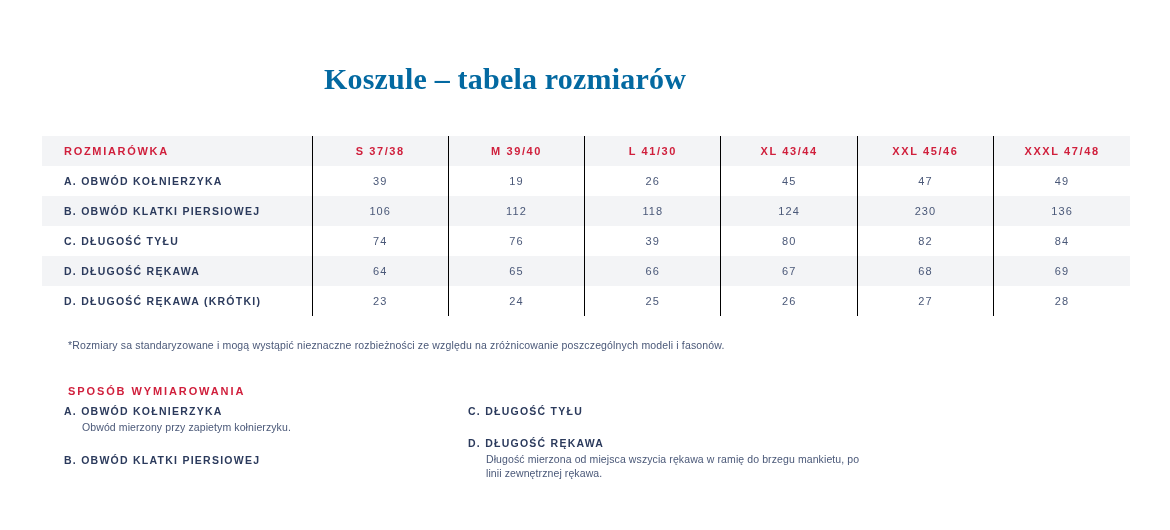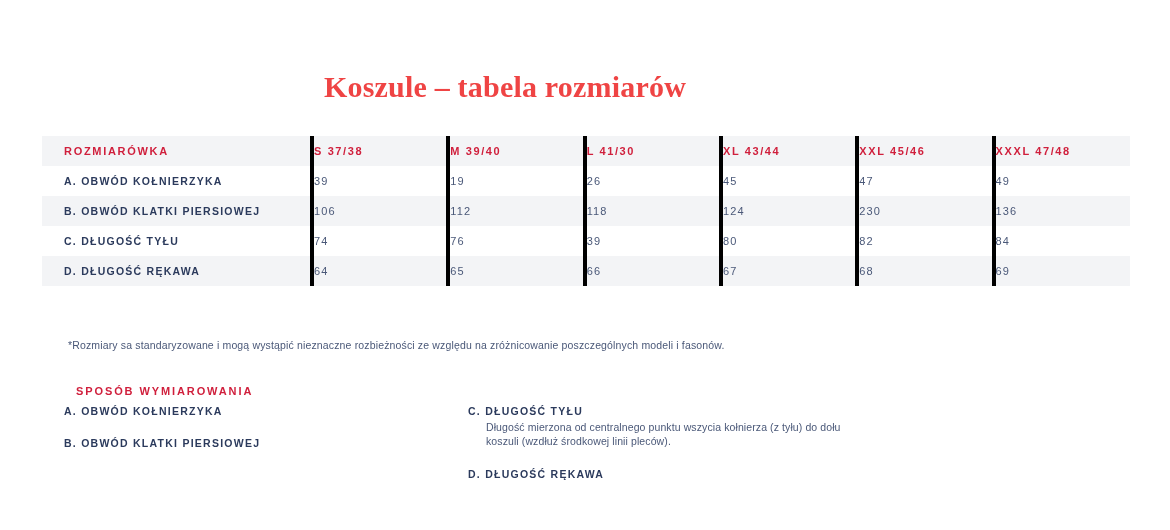--- a/index.html
+++ b/index.html
@@ -13,28 +13,28 @@
     background: #ffffff;
     font-family: "Liberation Sans", sans-serif;
     color: #2b3a5c;
     overflow: hidden;
     position: relative;
   }
 
   
   .page-title {
     position: absolute;
-    top: 50px;
+    top: 42px;
     left: 0;
     width: 1010px;
     text-align: center;
     font-family: "Liberation Serif", serif;
     font-size: 30px;
     font-weight: bold;
-    color: #ef4444;
+    color: #0369a1;
     letter-spacing: 0.2px;
   }
 
   
   .size-table-wrap {
     position: absolute;
     top: 136px;
     left: 42px;
     width: 1088px;
   }
@@ -43,58 +43,58 @@
     border-collapse: collapse;
     table-layout: fixed;
   }
   table.size-table col.label-col { width: 270px; }
   table.size-table col.size-col  { width: 136.3px; }
 
   table.size-table th,
   table.size-table td {
     height: 30px;
     padding: 0;
-    border-right: 4px solid #000000;
+    border-right: 1px solid #000000;
     vertical-align: middle;
     font-size: 11px;
   }
   table.size-table th:last-child,
   table.size-table td:last-child {
     border-right: none;
   }
 
   thead tr {
     background: #f3f4f6;
   }
   thead th {
     color: #d01f3c;
     font-weight: bold;
     letter-spacing: 1.6px;
-    text-align: left;
+    text-align: center;
     font-size: 10.5px;
   }
   thead th.row-label-head {
     text-align: left;
     padding-left: 22px;
     letter-spacing: 1.7px;
   }
 
   tbody tr.odd-row { background: #ffffff; }
   tbody tr.even-row { background: #f3f4f6; }
 
   tbody th.row-label {
     text-align: left;
     padding-left: 22px;
     color: #2b3a5c;
     font-weight: bold;
     letter-spacing: 1.25px;
     font-size: 10.5px;
   }
   tbody td.value {
-    text-align: left;
+    text-align: center;
     color: #4a5878;
     font-weight: normal;
     letter-spacing: 1.1px;
     font-size: 11px;
     margin-left: 27px;
   }
 
   
   .footnote {
     position: absolute;
@@ -103,21 +103,21 @@
     width: 1000px;
     font-size: 10.5px;
     color: #4a5878;
     letter-spacing: 0.15px;
   }
 
   
   .measure-heading {
     position: absolute;
     top: 376px;
-    left: 76px;
+    left: 68px;
     font-size: 11px;
     font-weight: bold;
     color: #d01f3c;
     letter-spacing: 1.9px;
   }
   .measure-grid {
     position: absolute;
     top: 405px;
     left: 64px;
     width: 1050px;
@@ -202,39 +202,49 @@
       </tr>
       <tr class="even-row">
         <th class="row-label">D. DŁUGOŚĆ RĘKAWA</th>
         <td class="value">64</td>
         <td class="value">65</td>
         <td class="value">66</td>
         <td class="value">67</td>
         <td class="value">68</td>
         <td class="value">69</td>
       </tr>
+      <tr class="odd-row">
+        <th class="row-label">D. DŁUGOŚĆ RĘKAWA (KRÓTKI)</th>
+        <td class="value">23</td>
+        <td class="value">24</td>
+        <td class="value">25</td>
+        <td class="value">26</td>
+        <td class="value">27</td>
+        <td class="value">28</td>
+      </tr>
     </tbody>
   </table>
 </div>
 
 <p class="footnote">*Rozmiary sa standaryzowane i mogą wystąpić nieznaczne rozbieżności ze względu na zróżnicowanie poszczególnych modeli i fasonów.</p>
 
 <h2 class="measure-heading">SPOSÓB WYMIAROWANIA</h2>
 
 <div class="measure-grid">
   <div class="measure-col">
     <div class="measure-item">
       <div class="m-title">A. OBWÓD KOŁNIERZYKA</div>
+      <div class="m-desc">Obwód mierzony przy zapietym kołnierzyku.</div>
     </div>
     <div class="measure-item">
       <div class="m-title">B. OBWÓD KLATKI PIERSIOWEJ</div>
     </div>
   </div>
   <div class="measure-col">
     <div class="measure-item">
       <div class="m-title">C. DŁUGOŚĆ TYŁU</div>
-      <div class="m-desc">Długość mierzona od centralnego punktu wszycia kołnierza (z tyłu) do dołu koszuli (wzdłuż środkowej linii pleców).</div>
     </div>
     <div class="measure-item">
       <div class="m-title">D. DŁUGOŚĆ RĘKAWA</div>
+      <div class="m-desc">Długość mierzona od miejsca wszycia rękawa w ramię do brzegu mankietu, po linii zewnętrznej rękawa.</div>
     </div>
   </div>
 </div>
 
 </body></html>

